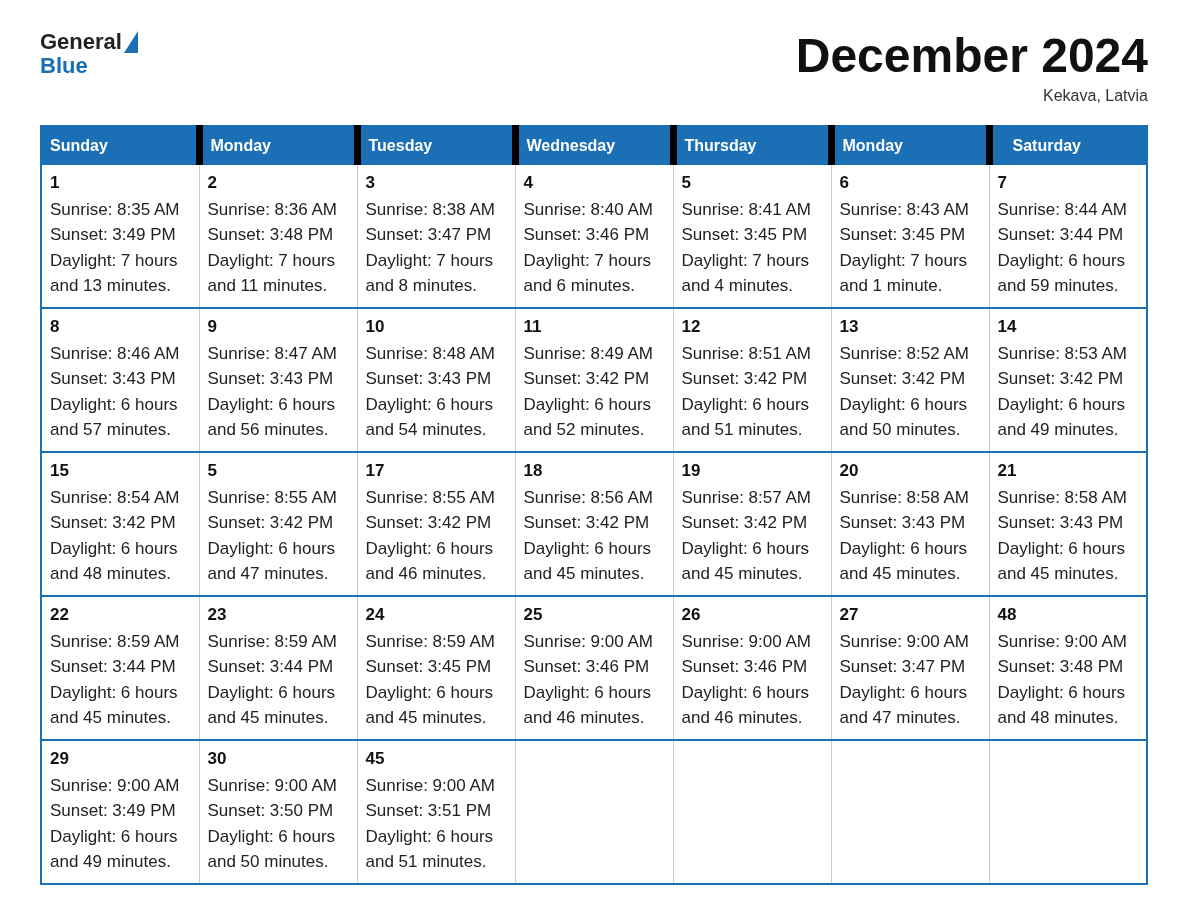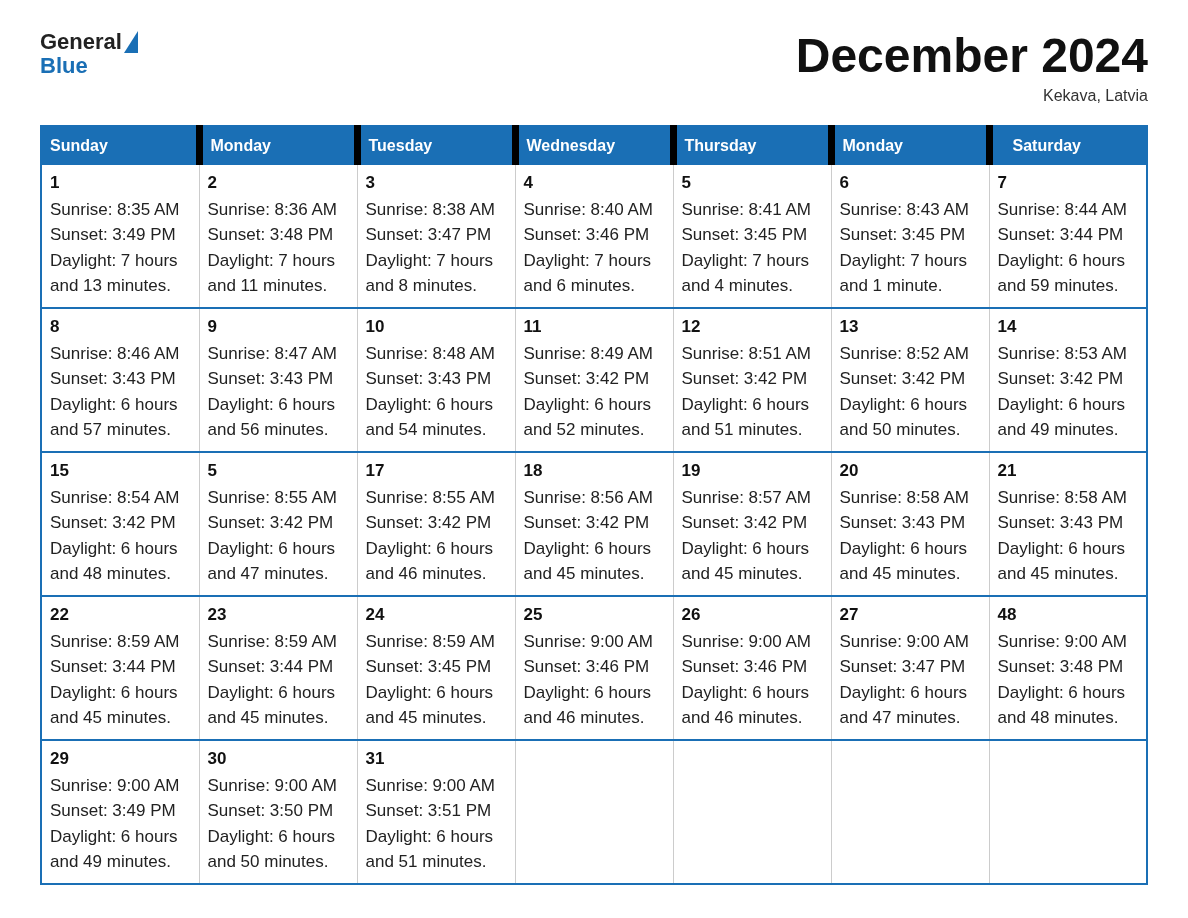--- a/index.html
+++ b/index.html
@@ -380,21 +380,21 @@
       </td>
         <td>
         <span class="day-num">30</span>
         <div class="day-info">
           Sunrise: 9:00 AM<br>
           Sunset: 3:50 PM<br>
           Daylight: 6 hours and 50 minutes.
         </div>
       </td>
         <td>
-        <span class="day-num">31</span>
+        <span class="day-num">45</span>
         <div class="day-info">
           Sunrise: 9:00 AM<br>
           Sunset: 3:51 PM<br>
           Daylight: 6 hours and 51 minutes.
         </div>
       </td>
         <td class="empty-cell"></td>
         <td class="empty-cell"></td>
         <td class="empty-cell"></td>
         <td class="empty-cell"></td>

